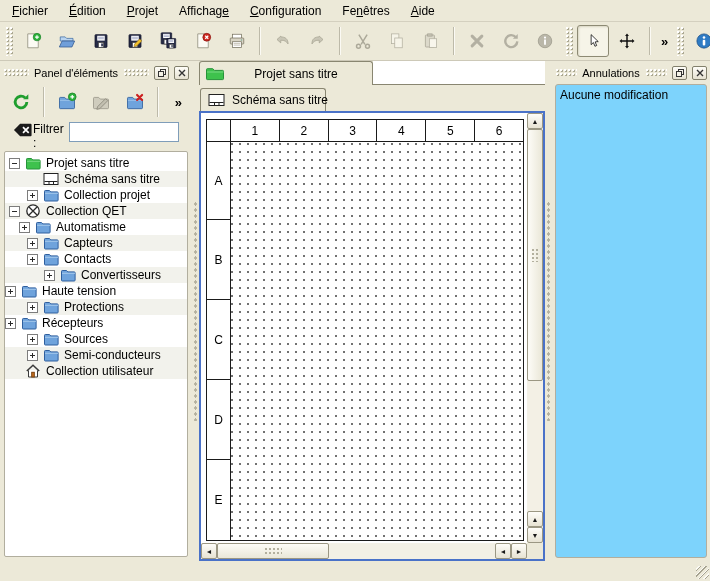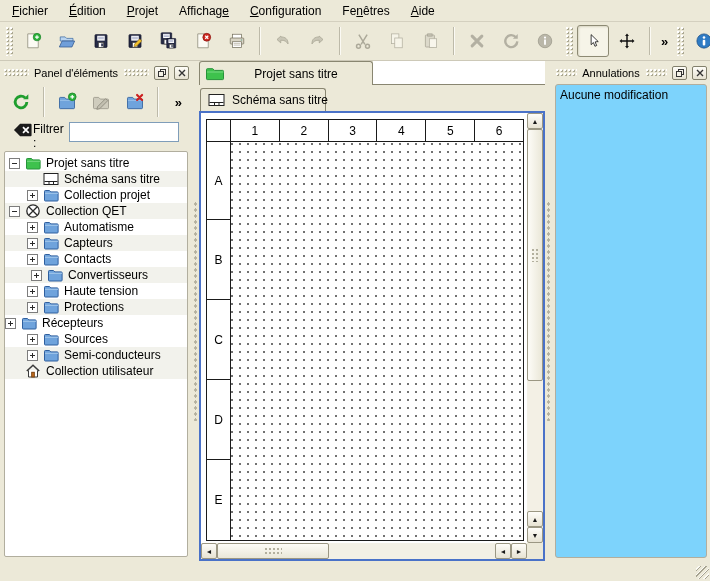--- a/index.html
+++ b/index.html
@@ -355,61 +355,61 @@
           <div class="tree-row alt" style="padding-left: 4px;">
             <span class="exp minus"></span>
             <span class="tree-icon">
               <svg width="16" height="16" viewBox="0 0 16 16">
                 <circle cx="8" cy="8" r="6.2" fill="#fff" stroke="#2a2a2a" stroke-width="1.3"></circle>
                 <path d="M4 4l8 8M12 4l-8 8" stroke="#2a2a2a" stroke-width="1.3"></path>
               </svg>
             </span>
             <span class="tree-label">Collection QET</span>
           </div>
+          <div class="tree-row" style="padding-left: 14px;">
+            <span class="exp plus"></span>
+            <span class="tree-icon">
+              <svg width="16" height="16" viewBox="0 0 16 16">
+                <path d="M1.5 4.3c0-.5.3-.8.8-.8h4.1l1.5 1.4h6.4c.5 0 .8.3.8.8v7.5c0 .5-.3.8-.8.8H2.3c-.5 0-.8-.3-.8-.8z" fill="#6fa3dc" stroke="#2f5f9e"></path>
+                <path d="M2 6.3h13" stroke="#a5c8ec"></path>
+              </svg>
+            </span>
+            <span class="tree-label">Automatisme</span>
+          </div>
+          <div class="tree-row alt" style="padding-left: 22px;">
+            <span class="exp plus"></span>
+            <span class="tree-icon">
+              <svg width="16" height="16" viewBox="0 0 16 16">
+                <path d="M1.5 4.3c0-.5.3-.8.8-.8h4.1l1.5 1.4h6.4c.5 0 .8.3.8.8v7.5c0 .5-.3.8-.8.8H2.3c-.5 0-.8-.3-.8-.8z" fill="#6fa3dc" stroke="#2f5f9e"></path>
+                <path d="M2 6.3h13" stroke="#a5c8ec"></path>
+              </svg>
+            </span>
+            <span class="tree-label">Capteurs</span>
+          </div>
           <div class="tree-row" style="padding-left: 22px;">
             <span class="exp plus"></span>
             <span class="tree-icon">
               <svg width="16" height="16" viewBox="0 0 16 16">
                 <path d="M1.5 4.3c0-.5.3-.8.8-.8h4.1l1.5 1.4h6.4c.5 0 .8.3.8.8v7.5c0 .5-.3.8-.8.8H2.3c-.5 0-.8-.3-.8-.8z" fill="#6fa3dc" stroke="#2f5f9e"></path>
                 <path d="M2 6.3h13" stroke="#a5c8ec"></path>
               </svg>
             </span>
-            <span class="tree-label">Automatisme</span>
-          </div>
-          <div class="tree-row alt" style="padding-left: 22px;">
-            <span class="exp plus"></span>
-            <span class="tree-icon">
-              <svg width="16" height="16" viewBox="0 0 16 16">
-                <path d="M1.5 4.3c0-.5.3-.8.8-.8h4.1l1.5 1.4h6.4c.5 0 .8.3.8.8v7.5c0 .5-.3.8-.8.8H2.3c-.5 0-.8-.3-.8-.8z" fill="#6fa3dc" stroke="#2f5f9e"></path>
-                <path d="M2 6.3h13" stroke="#a5c8ec"></path>
-              </svg>
-            </span>
-            <span class="tree-label">Capteurs</span>
-          </div>
-          <div class="tree-row" style="padding-left: 22px;">
-            <span class="exp plus"></span>
-            <span class="tree-icon">
-              <svg width="16" height="16" viewBox="0 0 16 16">
-                <path d="M1.5 4.3c0-.5.3-.8.8-.8h4.1l1.5 1.4h6.4c.5 0 .8.3.8.8v7.5c0 .5-.3.8-.8.8H2.3c-.5 0-.8-.3-.8-.8z" fill="#6fa3dc" stroke="#2f5f9e"></path>
-                <path d="M2 6.3h13" stroke="#a5c8ec"></path>
-              </svg>
-            </span>
             <span class="tree-label">Contacts</span>
           </div>
-          <div class="tree-row alt" style="padding-left: 26px;">
+          <div class="tree-row alt" style="padding-left: 39px;">
             <span class="exp plus"></span>
             <span class="tree-icon">
               <svg width="16" height="16" viewBox="0 0 16 16">
                 <path d="M1.5 4.3c0-.5.3-.8.8-.8h4.1l1.5 1.4h6.4c.5 0 .8.3.8.8v7.5c0 .5-.3.8-.8.8H2.3c-.5 0-.8-.3-.8-.8z" fill="#6fa3dc" stroke="#2f5f9e"></path>
                 <path d="M2 6.3h13" stroke="#a5c8ec"></path>
               </svg>
             </span>
             <span class="tree-label">Convertisseurs</span>
           </div>
-          <div class="tree-row" style="padding-left: 22px;">
+          <div class="tree-row" style="">
             <span class="exp plus"></span>
             <span class="tree-icon">
               <svg width="16" height="16" viewBox="0 0 16 16">
                 <path d="M1.5 4.3c0-.5.3-.8.8-.8h4.1l1.5 1.4h6.4c.5 0 .8.3.8.8v7.5c0 .5-.3.8-.8.8H2.3c-.5 0-.8-.3-.8-.8z" fill="#6fa3dc" stroke="#2f5f9e"></path>
                 <path d="M2 6.3h13" stroke="#a5c8ec"></path>
               </svg>
             </span>
             <span class="tree-label">Haute tension</span>
           </div>
           <div class="tree-row alt" style="padding-left: 22px;">

